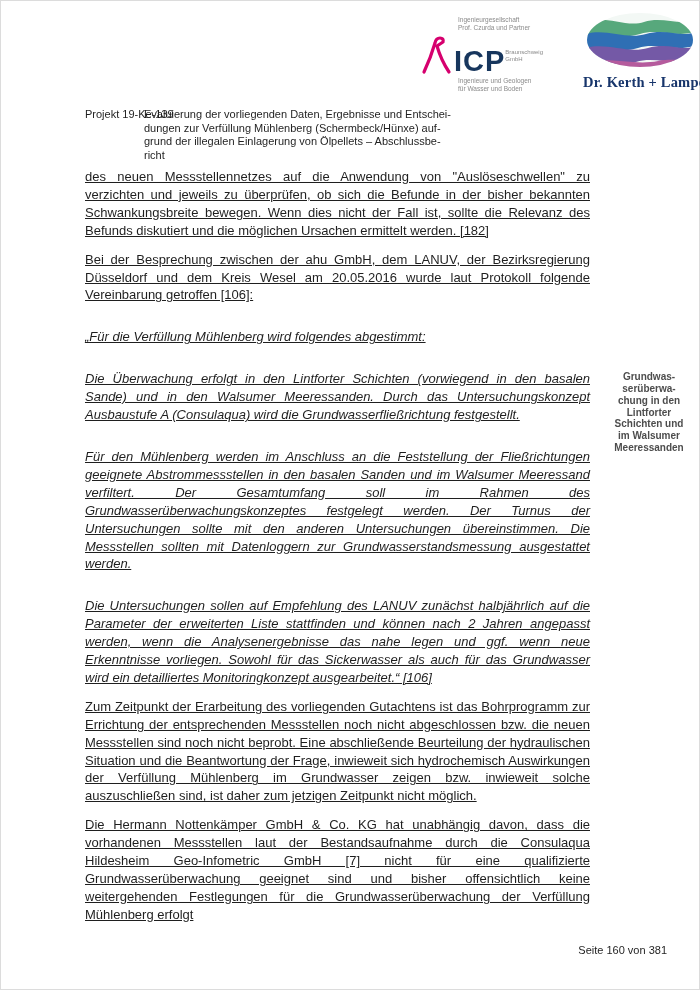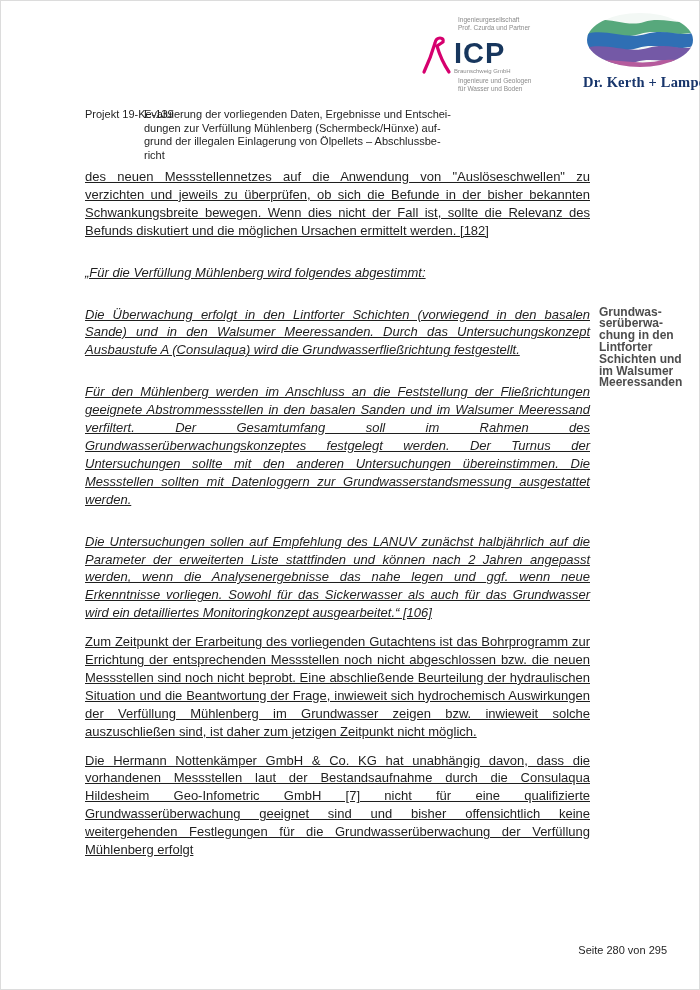--- a/index.html
+++ b/index.html
@@ -24,21 +24,21 @@
     position:absolute; top:108px; left:144px;
     font-size:11px; line-height:13.5px;
     white-space:pre-line; width:330px;
   }
 
   
   .icp-logo{position:absolute; left:420px; top:16px; width:140px;}
   .icp-top{font-size:6.5px; color:#8a8a8a; line-height:8px; margin-left:38px; white-space:pre-line;}
   .icp-row{display:flex; align-items:flex-end; margin-top:3px;}
   .icp-mark{width:32px; height:40px;}
-  .icp-namecol{display:flex; flex-direction:column; margin-left:2px;}
+  .icp-namecol{display:flex; flex-direction:row; margin-left:2px;}
   .icp-name{font-size:29px; font-weight:bold; color:#17365d; line-height:27px; letter-spacing:1px;}
   .icp-sub{font-size:6px; color:#8a8a8a; line-height:7px; margin-top:1px;}
   .icp-tagline{font-size:6.5px; color:#8a8a8a; line-height:8px; margin-left:38px; margin-top:2px; white-space:pre-line;}
 
   
   .kl-logo{position:absolute; left:583px; top:12px; width:114px; text-align:center;}
   .kl-art{display:block; margin:0 auto;}
   .kl-name{
     font-family:"Liberation Serif", serif;
     font-size:14.5px; font-weight:bold; color:#17356b;
@@ -49,22 +49,22 @@
   .body-col{
     position:absolute; top:168px; left:85px; width:505px;
     font-size:13px; line-height:17.9px; text-align:justify;
   }
   .para{margin:0 0 11px 0; position:relative;text-decoration:underline;}
   .para.italic{font-style:italic;margin-top:24px;}
 
   
   .margin-note{
     position:absolute; left:514px; top:1px; width:100px;
-    font-size:12px; line-height:11.8px; font-weight:bold;
-    color:#4d4d4d; font-style:normal; text-align:left;
+    font-size:10px; line-height:11.8px; font-weight:bold;
+    color:#4d4d4d; font-style:normal; text-align:center;
     white-space:pre-line;
   }
 
   
   .footer{
     position:absolute; top:944px; right:33px;
     font-size:11px; white-space:nowrap;
   }
 </style>
 </head>
@@ -111,34 +111,35 @@
           <path d="M0 36 C20 30, 42 42, 62 36 C82 30, 98 40, 108 34 L108 48 C88 54, 68 44, 50 50 C32 56, 12 48, 0 52 Z" fill="#7459a6"></path>
           <path d="M0 50 C24 44, 48 54, 72 49 C88 46, 100 50, 108 47 L108 56 L0 56 Z" fill="#b55b9d"></path>
         </g>
       </svg>
     </span>
     <div class="kl-name">Dr. Kerth + Lampe</div>
   </div>
 
   <div class="body-col">
     <p class="para">des neuen Messstellennetzes auf die Anwendung von "Auslöseschwellen" zu verzichten und jeweils zu überprüfen, ob sich die Befunde in der bisher bekannten Schwankungsbreite bewegen. Wenn dies nicht der Fall ist, sollte die Relevanz des Befunds diskutiert und die möglichen Ursachen ermittelt werden. [182]</p>
+    <p class="para">Bei der Besprechung zwischen der ahu GmbH, dem LANUV, der Bezirksregierung Düsseldorf und dem Kreis Wesel am 20.05.2016 wurde laut Protokoll folgende Vereinbarung getroffen [106]:</p>
     <p class="para italic">„Für die Verfüllung Mühlenberg wird folgendes abgestimmt:</p>
     <p class="para italic">
       <span>Die Überwachung erfolgt in den Lintforter Schichten (vorwiegend in den basalen Sande) und in den Walsumer Meeressanden. Durch das Untersuchungskonzept Ausbaustufe A (Consulaqua) wird die Grundwasserfließrichtung festgestellt.</span>
       <span class="margin-note">Grundwas-
 serüberwa-
 chung in den
 Lintforter
 Schichten und
 im Walsumer
 Meeressanden</span>
     </p>
     <p class="para italic">Für den Mühlenberg werden im Anschluss an die Feststellung der Fließrichtungen geeignete Abstrommessstellen in den basalen Sanden und im Walsumer Meeressand verfiltert. Der Gesamtumfang soll im Rahmen des Grundwasserüberwachungskonzeptes festgelegt werden. Der Turnus der Untersuchungen sollte mit den anderen Untersuchungen übereinstimmen. Die Messstellen sollten mit Datenloggern zur Grundwasserstandsmessung ausgestattet werden.</p>
     <p class="para italic">Die Untersuchungen sollen auf Empfehlung des LANUV zunächst halbjährlich auf die Parameter der erweiterten Liste stattfinden und können nach 2 Jahren angepasst werden, wenn die Analysenergebnisse das nahe legen und ggf. wenn neue Erkenntnisse vorliegen. Sowohl für das Sickerwasser als auch für das Grundwasser wird ein detailliertes Monitoringkonzept ausgearbeitet.“ [106]</p>
     <p class="para">
       <span>Zum Zeitpunkt der Erarbeitung des vorliegenden Gutachtens ist das Bohrprogramm zur Errichtung der entsprechenden Messstellen noch nicht abgeschlossen bzw. die neuen Messstellen sind noch nicht beprobt. Eine abschließende Beurteilung der hydraulischen Situation und die Beantwortung der Frage, inwieweit sich hydrochemisch Auswirkungen der Verfüllung Mühlenberg im Grundwasser zeigen bzw. inwieweit solche auszuschließen sind, ist daher zum jetzigen Zeitpunkt nicht möglich.</span>
     </p>
     <p class="para">Die Hermann Nottenkämper GmbH &amp; Co. KG hat unabhängig davon, dass die vorhandenen Messstellen laut der Bestandsaufnahme durch die Consulaqua Hildesheim Geo-Infometric GmbH [7] nicht für eine qualifizierte Grundwasserüberwachung geeignet sind und bisher offensichtlich keine weitergehenden Festlegungen für die Grundwasserüberwachung der Verfüllung Mühlenberg erfolgt</p>
   </div>
 
-  <div class="footer">Seite 280 von 295</div>
+  <div class="footer">Seite 160 von 381</div>
 
 </div>
 
 </body></html>

